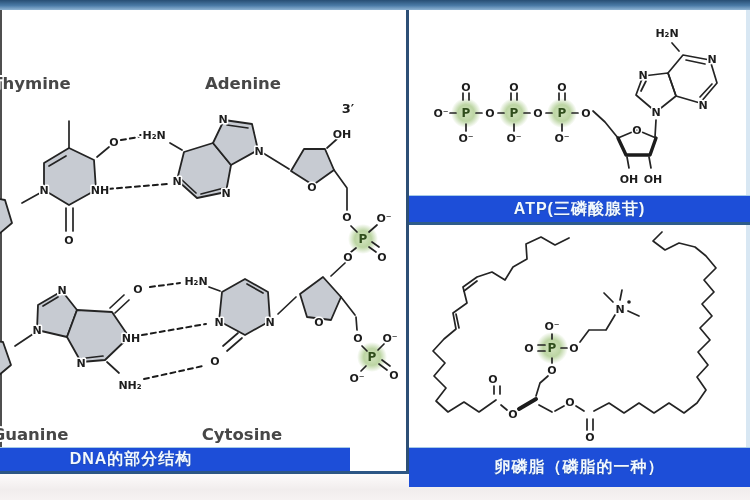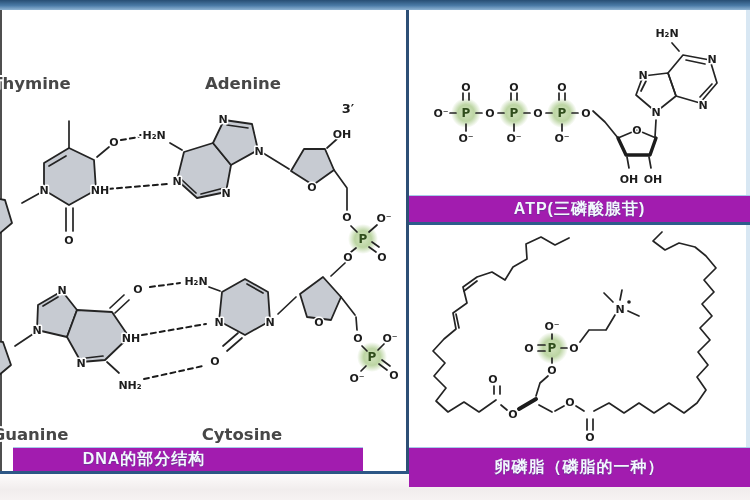--- a/index.html
+++ b/index.html
@@ -7,24 +7,24 @@
          font-family:"Liberation Sans","DejaVu Sans",sans-serif;}
   .topbar{position:absolute;left:0;top:0;width:750px;height:10px;
           background:linear-gradient(180deg,#274e74,#4a7aa6 55%,#8fb4d4);}
   .left-edge{position:absolute;left:0;top:10px;width:2px;height:461px;background:#4f4f4f;}
   .right-edge{position:absolute;right:0;top:10px;width:4px;height:461px;background:#d8e7f3;}
   .divider{position:absolute;left:406px;top:10px;width:3px;height:464px;background:#2d4f76;}
   .bottom-rule{position:absolute;left:0;top:471px;width:750px;height:3px;background:#2d5685;}
   .bottom-strip{position:absolute;left:0;top:474px;width:750px;height:26px;
                 background:linear-gradient(180deg,#fdfbfb,#f1eded 60%,#f6f2f2);}
   .caption-bar{position:absolute;box-sizing:border-box;display:flex;align-items:center;justify-content:center;
-               background:#a21caf;border-top:1px solid #a6cbe8;
+               background:#1d4ed8;border-top:1px solid #a6cbe8;
                color:#f2f8fd;font-weight:bold;font-size:16px;letter-spacing:1px;
                text-shadow:0 1px 1px rgba(43,77,114,.45);}
-  .cap-dna{left:0;top:447px;width:350px;height:24px;padding-right:88px;margin-left:13px;}
+  .cap-dna{left:0;top:447px;width:350px;height:24px;padding-right:88px;}
   .cap-atp{left:409px;top:195px;width:341px;height:30px;border-bottom:3px solid #2e5c8a;}
   .cap-lec{left:409px;top:447px;width:341px;height:40px;}
   svg{position:absolute;overflow:hidden;}
   .bond{stroke:#242424;stroke-width:1.7;fill:none;stroke-linecap:round;stroke-linejoin:round;}
   .wedge{stroke:#1c1c1c;stroke-width:4;fill:none;stroke-linecap:round;}
   .boldbond{stroke:#1c1c1c;stroke-width:3.4;fill:none;stroke-linecap:round;stroke-linejoin:round;}
   .ringfill{fill:#c7cbd2;stroke:#242424;stroke-width:1.8;stroke-linejoin:round;}
   .ringopen{fill:none;stroke:#242424;stroke-width:1.7;stroke-linejoin:round;}
   .hbond{stroke:#1b1b1b;stroke-width:2;stroke-dasharray:5 4;fill:none;stroke-linecap:round;}
   .atom{font:bold 11px "DejaVu Sans",sans-serif;fill:#1d1d1d;text-anchor:middle;

